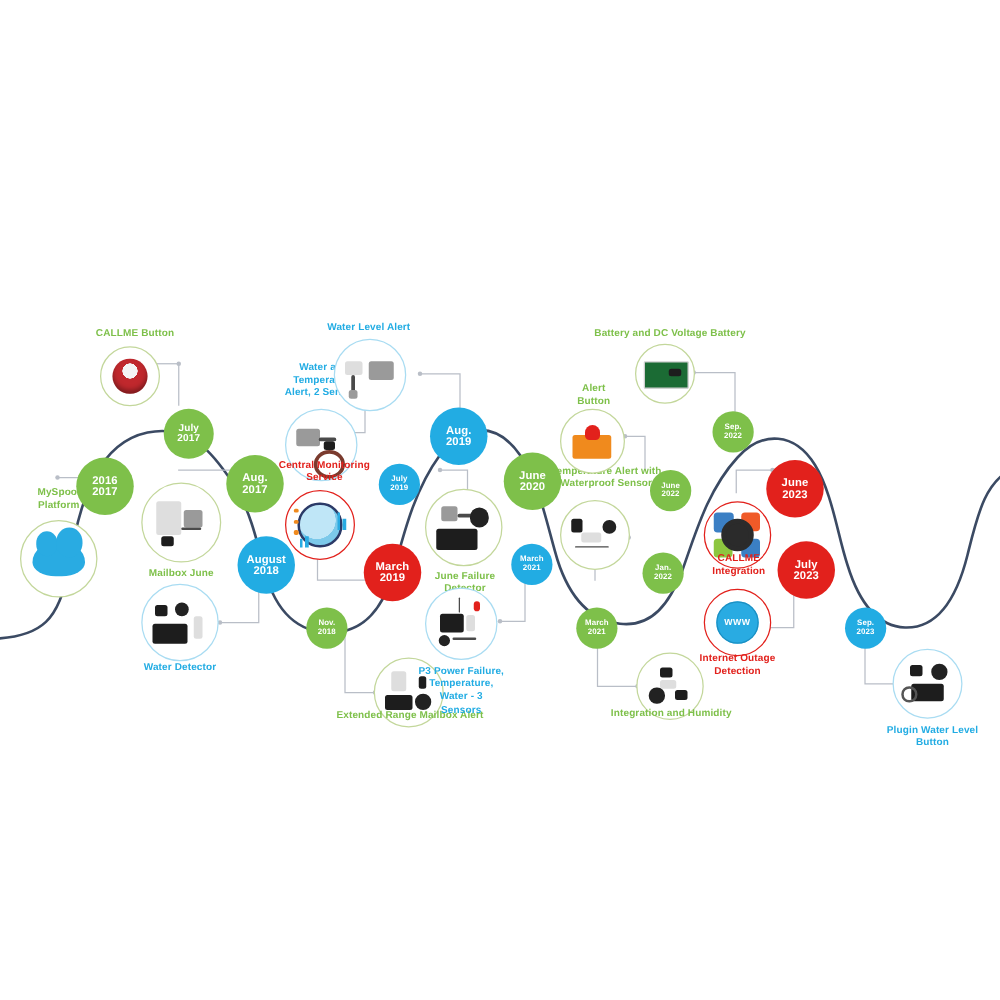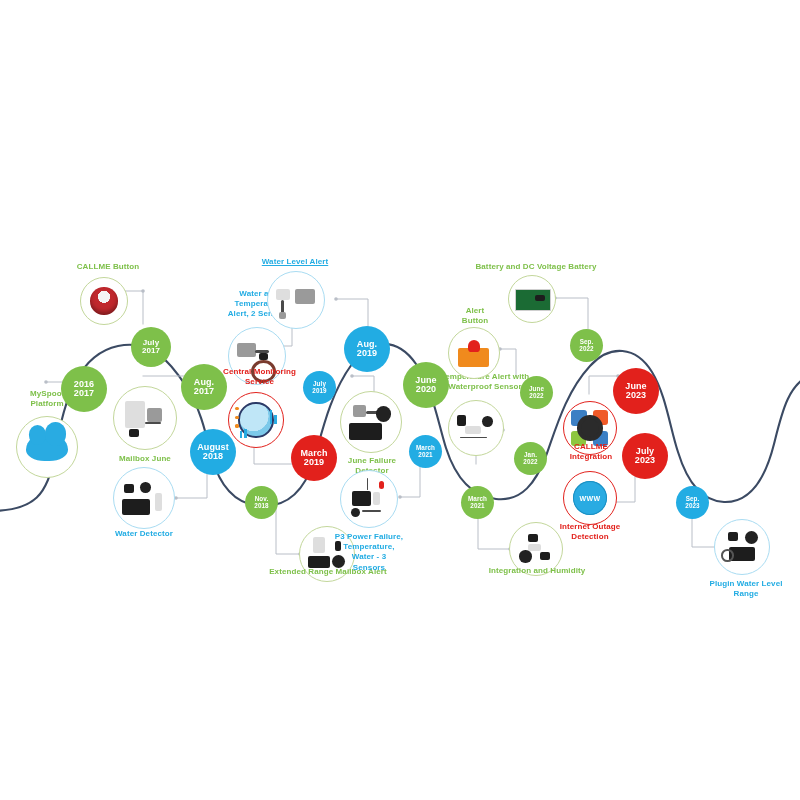--- a/index.html
+++ b/index.html
@@ -195,21 +195,21 @@
       <i class="eorange" style="left:12%;top:26%;width:6%;height:6%;border-radius:50%;"></i>
       <i class="eorange" style="left:12%;top:42%;width:6%;height:6%;border-radius:50%;"></i>
       <i class="eorange" style="left:12%;top:58%;width:6%;height:6%;border-radius:50%;"></i>
       <i style="left:76%;top:32%;width:4%;height:26%;background:#29abe2;"></i>
       <i style="left:84%;top:40%;width:4%;height:18%;background:#29abe2;"></i>
       <i style="left:20%;top:70%;width:5%;height:14%;background:#29abe2;"></i>
       <i style="left:28%;top:66%;width:5%;height:18%;background:#29abe2;"></i>
     </div>
   </div>
 
-  <div class="cap blue" style="left:240px;top:233px;width:110px;text-decoration:underline;">Water Level Alert</div>
+  <div class="cap blue" style="left:240px;top:233px;width:110px;">Water Level Alert</div>
   <div class="bubble blue" style="left:267px;top:247px;width:58px;height:58px;">
     <div class="art">
       <i class="elight" style="left:14%;top:30%;width:26%;height:20%;"></i>
       <i class="egray" style="left:48%;top:30%;width:36%;height:28%;"></i>
       <i class="ewire" style="left:24%;top:50%;width:4%;height:24%;"></i>
       <i class="egray" style="left:20%;top:72%;width:12%;height:12%;"></i>
     </div>
   </div>
 
   <div class="bubble green" style="left:299px;top:502px;width:56px;height:56px;">
@@ -309,21 +309,21 @@
 Detection</div>
 
   <div class="bubble blue" style="left:714px;top:495px;width:56px;height:56px;">
     <div class="art">
       <i class="ebox" style="left:24%;top:22%;width:18%;height:16%;"></i>
       <i class="edisc" style="left:56%;top:20%;width:24%;height:24%;"></i>
       <i class="ebox" style="left:26%;top:50%;width:48%;height:26%;"></i>
       <i style="left:12%;top:54%;width:16%;height:16%;border:2px solid #555;border-radius:50%;"></i>
     </div>
   </div>
-  <div class="cap blue" style="left:700px;top:555px;width:92px;">Plugin Water Level Range</div>
+  <div class="cap blue" style="left:700px;top:555px;width:92px;">Plugin Water Level Button</div>
 
   <div class="node green sz-lg" style="left:61px;top:342px;">
     <span class="l1">2016</span>
     <span class="l2">2017</span>
   </div>
 
   <div class="node green sz-md" style="left:131px;top:303px;">
     <span class="l1">July</span>
     <span class="l2">2017</span>
   </div>

